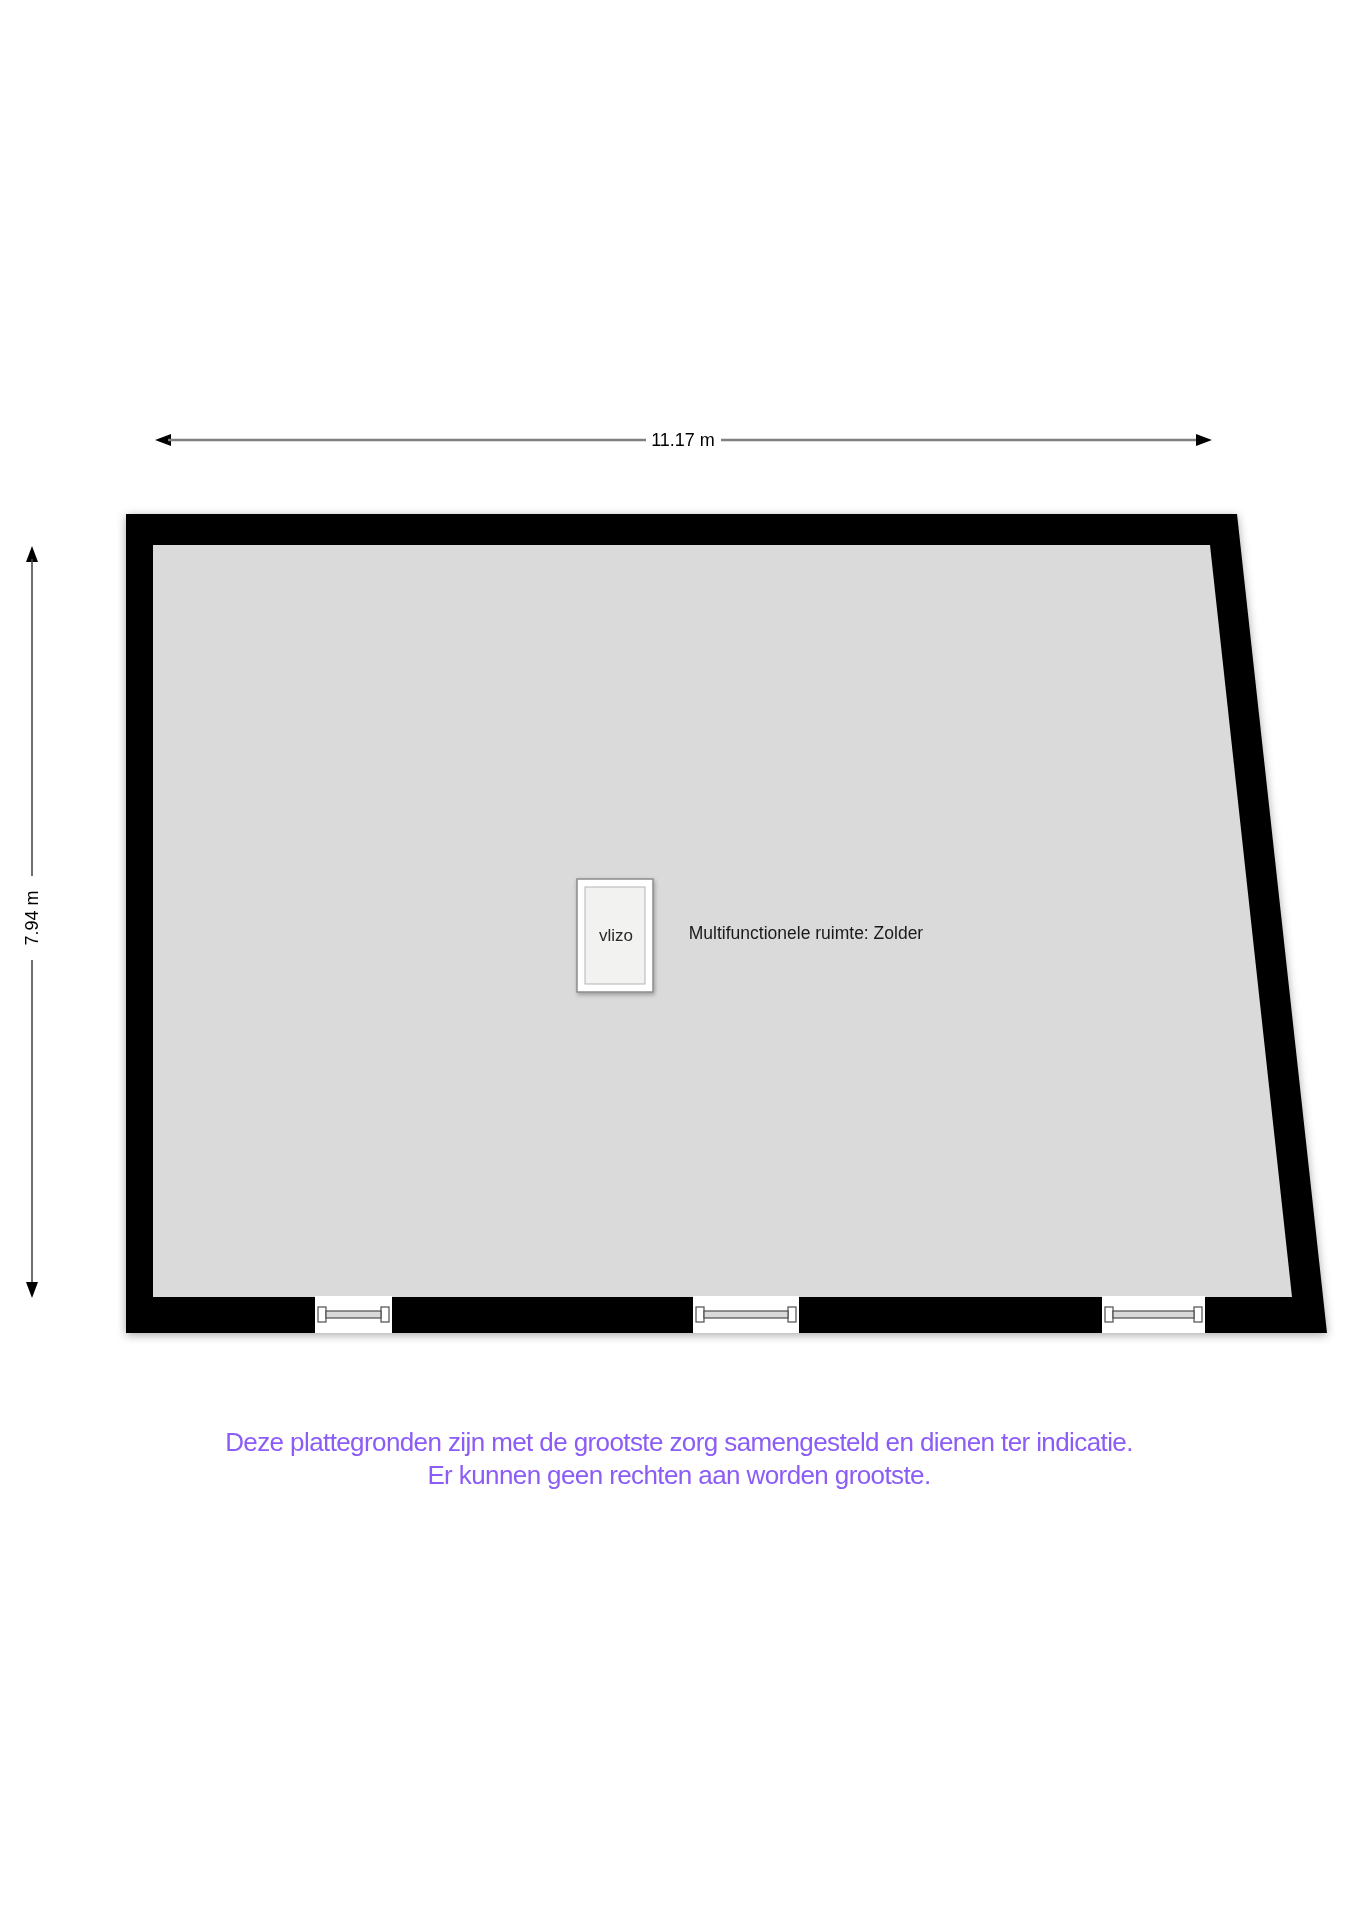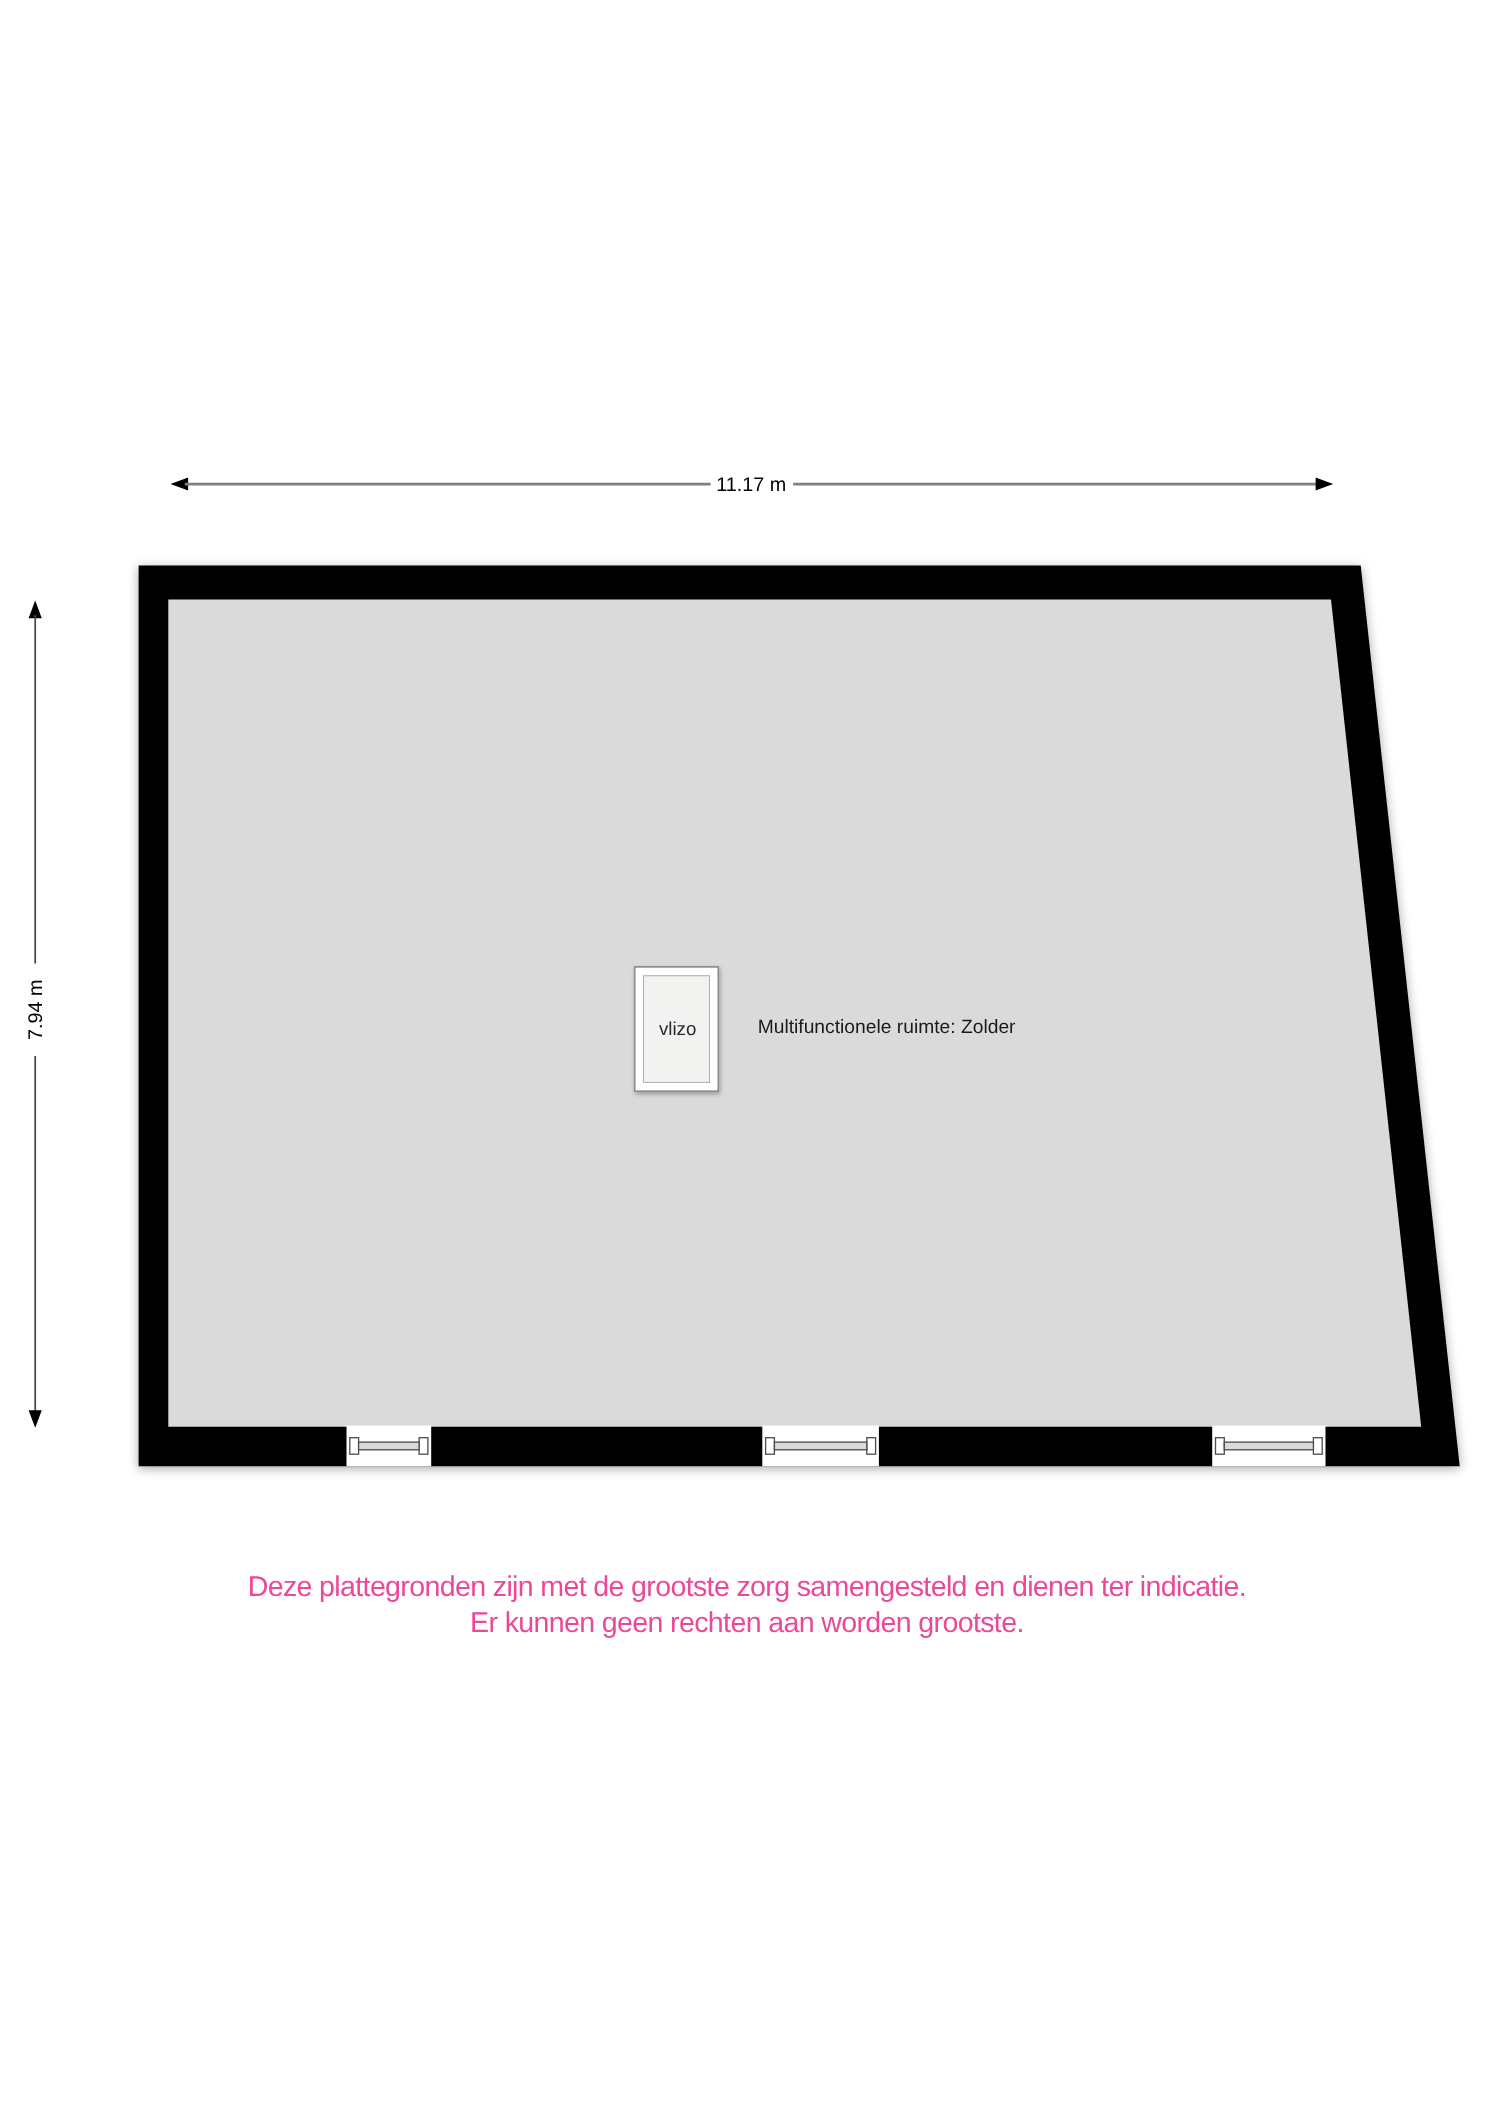--- a/index.html
+++ b/index.html
@@ -31,21 +31,21 @@
     font-family: "Liberation Sans", sans-serif;
     font-size: 17px;
     fill: #2a2a2a;
   }
   .disclaimer {
     position: absolute;
     left: 0;
     right: 12px;
     top: 1426px;
     text-align: center;
-    color: #ec4899;
+    color: #8b5cf6;
     font-size: 26px;
     letter-spacing: -0.6px;
     line-height: 33px;
     font-family: "Liberation Sans", sans-serif;
     padding-left: 12px;
   }
 </style>
 </head>
 <body>
 

